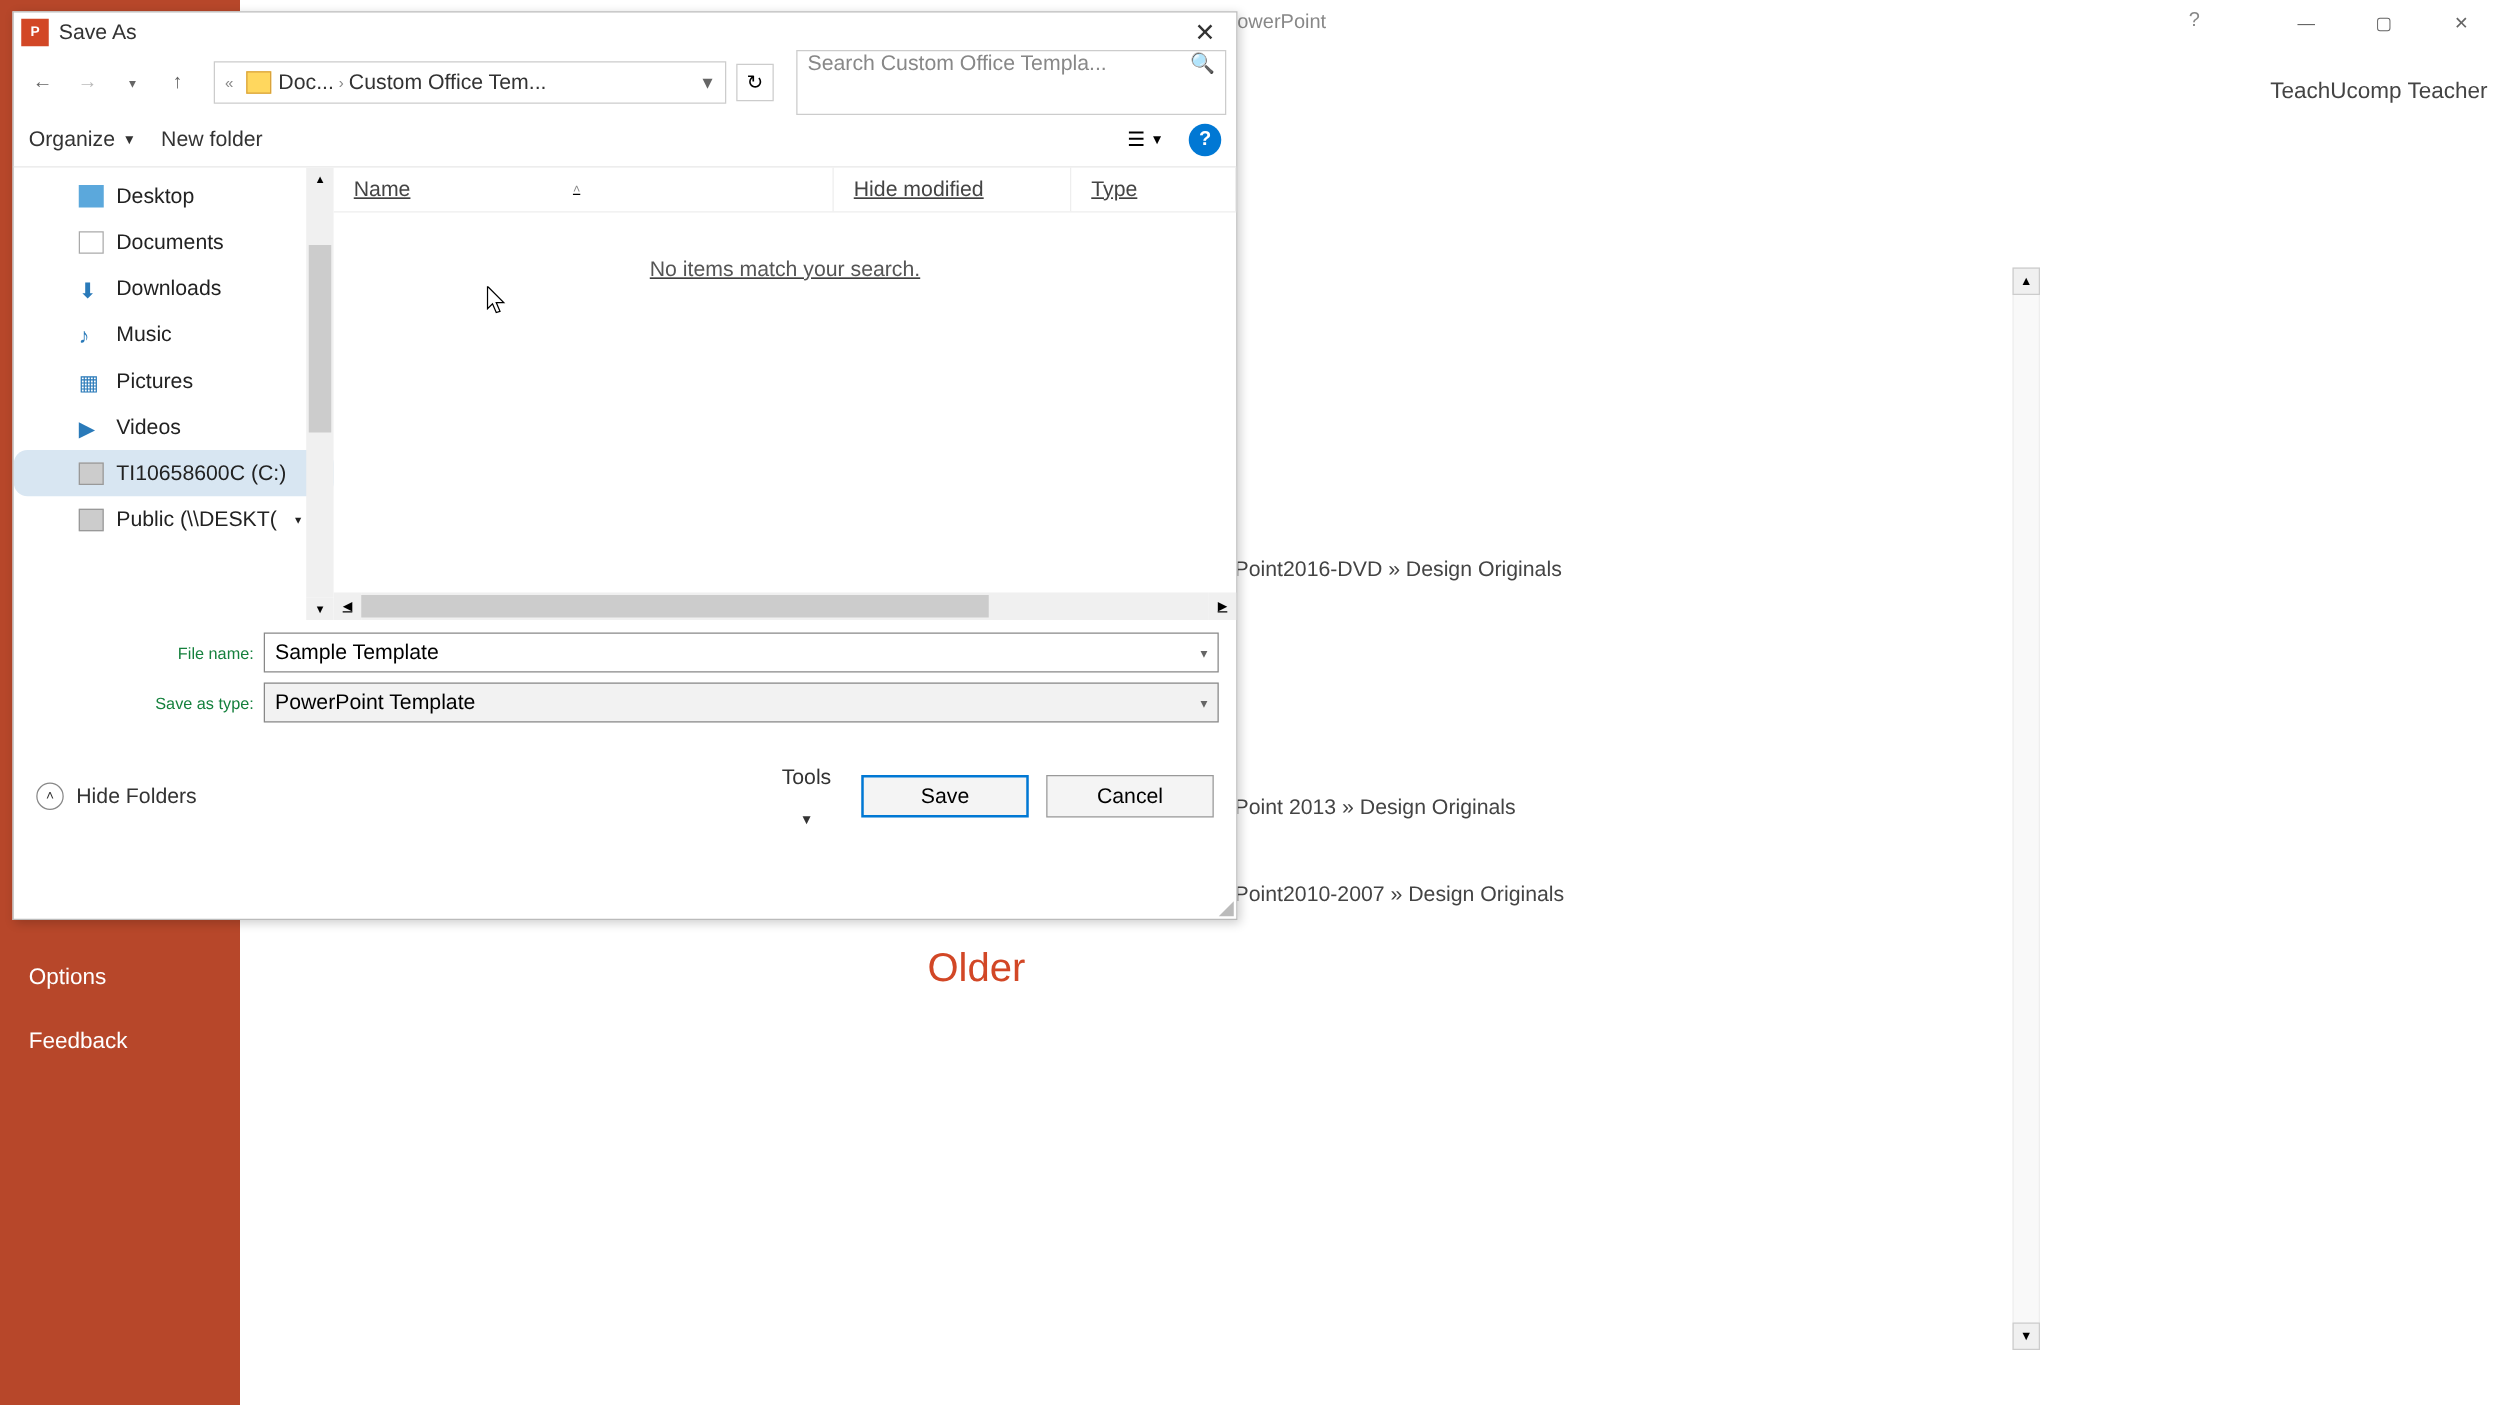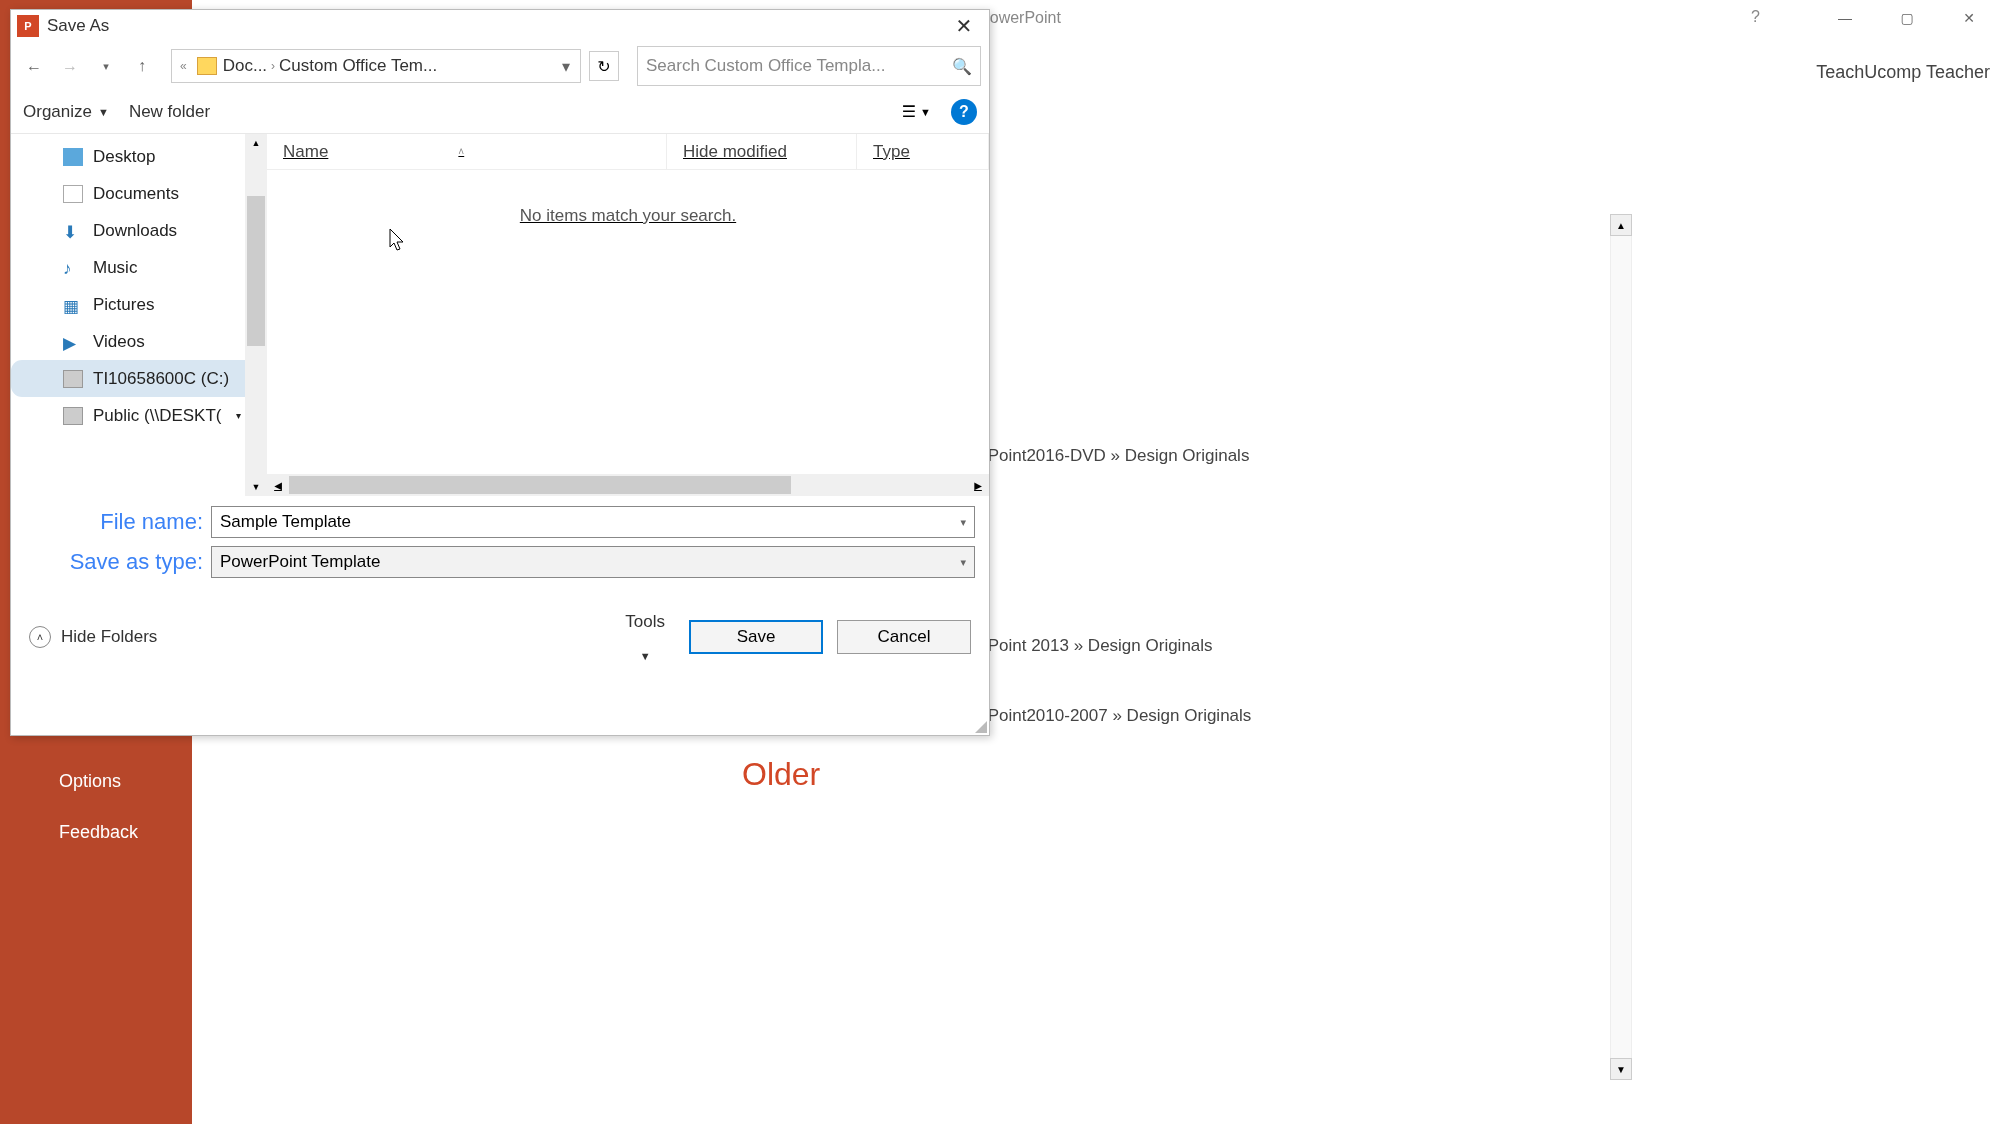--- a/index.html
+++ b/index.html
@@ -7,21 +7,21 @@
 
 
 .bg-window { position: absolute; top: 0; left: 0; right: 0; bottom: 0; }
 .bg-titlebar { height: 36px; background: #fff; display: flex; align-items: center; justify-content: center; position: relative; color: #888; font-size: 16px; }
 .bg-title { position: absolute; left: 50%; transform: translateX(-50%); }
 .bg-window-controls { position: absolute; right: 0; top: 0; display: flex; height: 36px; }
 .bg-wc-btn { width: 62px; height: 36px; display: flex; align-items: center; justify-content: center; color: #666; font-size: 14px; }
 .bg-help { position: absolute; right: 240px; top: 8px; color: #888; }
 .bg-user { position: absolute; right: 10px; top: 62px; font-size: 18px; color: #444; }
 .bg-sidebar { position: absolute; left: 0; top: 0; width: 192px; height: 100%; background: #B7472A; }
-.bg-sidebar-item { color: #fff; font-size: 18px; padding: 15px 59px; }
+.bg-sidebar-item { color: #fff; font-size: 18px; padding: 15px 23px; }
 .bg-sidebar .options { margin-top: 756px; }
 .bg-content { position: absolute; left: 192px; top: 340px; right: 0; color: #444; font-size: 17px; }
 .bg-line { padding: 10px 0 10px 790px; }
 .bg-older { font-size: 32px; color: #D24726; padding: 20px 0 0 550px; }
 .bg-scroll { position: absolute; right: 368px; top: 214px; width: 22px; height: 866px; }
 .bg-scroll-btn { width: 22px; height: 22px; background: #f0f0f0; border: 1px solid #ccc; display: flex; align-items: center; justify-content: center; font-size: 10px; }
 .bg-scroll-track { height: 822px; background: #f9f9f9; border-left: 1px solid #eee; border-right: 1px solid #eee; }
 
 
 .dialog { position: absolute; left: 10px; top: 9px; width: 980px; height: 727px; background: #fff; border: 1px solid #bbb; box-shadow: 2px 2px 8px rgba(0,0,0,0.2); }
@@ -32,21 +32,21 @@
 
 .dlg-nav { height: 48px; display: flex; align-items: center; padding: 0 8px; gap: 6px; }
 .nav-btn { width: 30px; height: 30px; display: flex; align-items: center; justify-content: center; color: #666; font-size: 16px; }
 .nav-btn.disabled { color: #bbb; }
 .breadcrumb { flex: 0 0 410px; height: 34px; border: 1px solid #ccc; display: flex; align-items: center; padding: 0 4px; margin-left: 8px; background: #fff; }
 .bc-folder-icon { width: 20px; height: 18px; background: #FFD75E; border: 1px solid #D9A23D; margin: 0 6px; }
 .bc-sep { color: #888; padding: 0 4px; font-size: 12px; }
 .bc-text { font-size: 17px; color: #333; }
 .bc-dd { margin-left: auto; color: #666; padding: 0 6px; }
 .refresh-btn { width: 30px; height: 30px; border: 1px solid #ccc; display: flex; align-items: center; justify-content: center; margin-left: 2px; }
-.search-box { flex: 1; height: 40px; border: 1px solid #ccc; display: flex; align-items: center; padding: 0 8px; margin-left: 12px; }
+.search-box { flex: 1; height: 52px; border: 1px solid #ccc; display: flex; padding: 0 8px; margin-left: 12px; }
 .search-placeholder { color: #888; font-size: 17px; flex: 1; }
 .search-icon { color: #555; }
 
 .dlg-toolbar { height: 44px; display: flex; align-items: center; padding: 0 12px; gap: 20px; border-bottom: 1px solid #e8e8e8; }
 .organize { font-size: 17px; color: #333; display: flex; align-items: center; gap: 6px; }
 .new-folder { font-size: 17px; color: #333; }
 .tb-spacer { flex: 1; }
 .view-btn { display: flex; align-items: center; gap: 4px; }
 .help-btn { width: 26px; height: 26px; background: #0078D4; border-radius: 50%; color: #fff; display: flex; align-items: center; justify-content: center; font-weight: bold; font-size: 16px; }
 
@@ -80,21 +80,21 @@
 .col.date { flex: 0 0 190px; }
 .col.type { flex: 1; }
 .empty-msg { text-align: center; padding: 36px 0 0 0; color: #555; font-size: 17px; }
 .hscroll { margin-top: auto; height: 22px; display: flex; }
 .hs-btn { width: 22px; height: 22px; background: #f0f0f0; display: flex; align-items: center; justify-content: center; font-size: 10px; }
 .hs-track { flex: 1; background: #f0f0f0; position: relative; }
 .hs-thumb { position: absolute; left: 0; top: 2px; bottom: 2px; width: 74%; background: #ccc; }
 
 .dlg-form { padding: 10px 14px 0 14px; }
 .form-row { display: flex; align-items: center; margin-bottom: 8px; }
-.form-label { width: 186px; text-align: right; font-size: 22px; color: #3b82f6; padding-right: 8px; }
+.form-label { width: 186px; text-align: right; font-size: 13px; color: #15803d; padding-right: 8px; }
 .form-input { flex: 1; height: 32px; border: 1px solid #888; padding: 0 8px; font-size: 17px; display: flex; align-items: center; background: #fff; position: relative; }
 .form-input.combo::after { content: ''; }
 .combo-arrow { position: absolute; right: 8px; color: #666; font-size: 11px; }
 .form-input.type { background: #f2f2f2; }
 .meta-row { display: flex; padding: 10px 0 0 110px; gap: 70px; font-size: 17px; }
 .meta-label { color: #666; }
 .meta-val { color: #0066cc; margin-left: 10px; }
 
 .dlg-footer { display: flex; align-items: center; padding: 26px 18px 18px 18px; gap: 14px; }
 .hide-folders { display: flex; align-items: center; gap: 10px; font-size: 17px; color: #333; }

